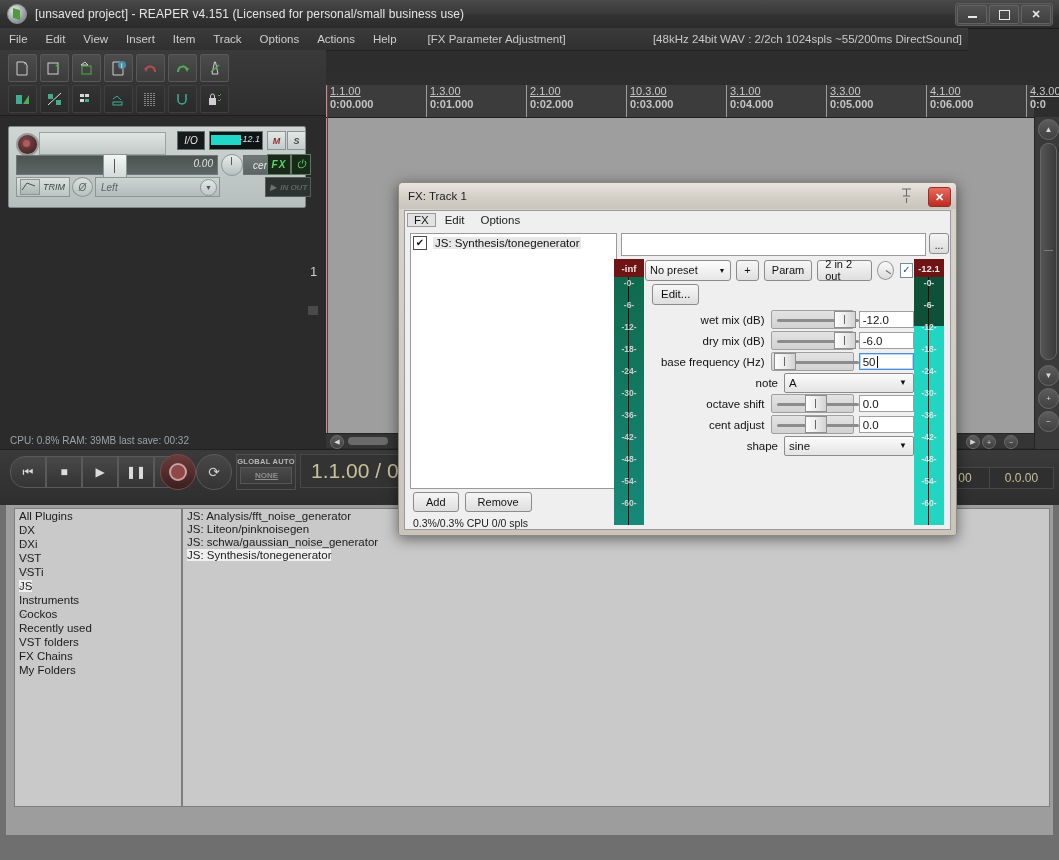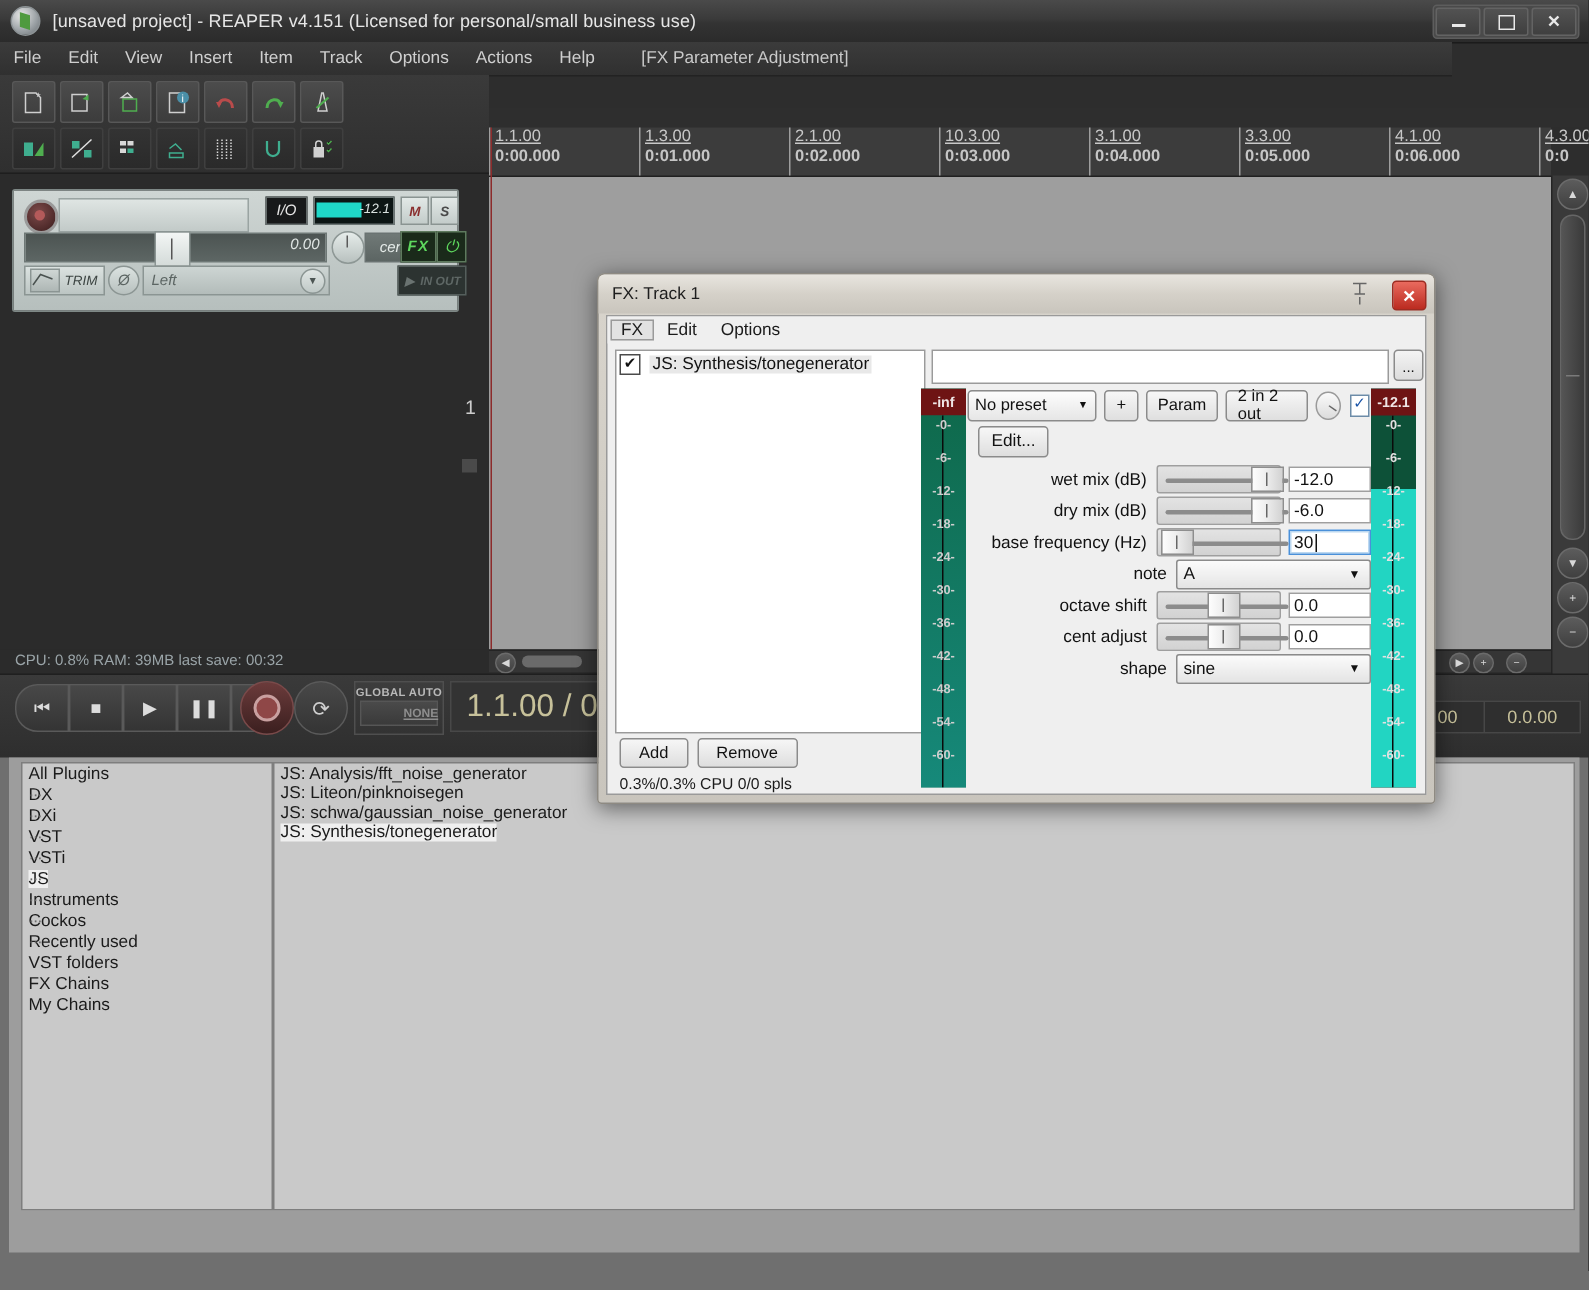--- a/index.html
+++ b/index.html
@@ -165,21 +165,21 @@
     display:flex;align-items:center;justify-content:center;}
   .tprec:after{content:"";width:14px;height:14px;border-radius:50%;background:#8f4747;border:2px solid #c9a0a0;}
   .tploop{position:absolute;left:196px;top:4px;width:34px;height:34px;border-radius:50%;
     background:linear-gradient(180deg,#484848,#343434);border:1px solid #5a5a5a;
     display:flex;align-items:center;justify-content:center;color:#cfcfcf;font-size:14px;}
   .gauto{position:absolute;left:236px;top:4px;width:58px;height:34px;
     background:linear-gradient(180deg,#3d3d3d,#333);border:1px solid #4f4f4f;}
   .gauto .t{color:#b9b9b9;font-size:7.5px;font-weight:bold;text-align:center;letter-spacing:.3px;padding-top:2px;}
   .gauto .b{margin:1px 3px;height:15px;background:linear-gradient(180deg,#4a4a4a,#3a3a3a);
     border:1px solid #565656;display:flex;align-items:center;}
-  .gauto .b span{color:#8e8e8e;font-size:8px;margin-left:28px;font-weight:bold;text-decoration:underline;}
+  .gauto .b span{color:#8e8e8e;font-size:8px;margin-left:14px;font-weight:bold;text-decoration:underline;}
   .bigtime{position:absolute;left:300px;top:4px;width:200px;height:34px;
     background:#333;border:1px solid #484848;color:#c7c19a;font-size:21px;
     display:flex;align-items:center;padding-left:10px;box-sizing:border-box;}
   .smalltime{position:absolute;left:940px;top:17px;width:112px;height:20px;
     background:#2f2f2f;border:1px solid #474747;display:flex;align-items:center;
     color:#c7c19a;font-size:12px;}
   .smalltime .a{width:48px;text-align:center;border-right:1px solid #474747;height:100%;
     display:flex;align-items:center;justify-content:center;}
   .smalltime .b{flex:1;text-align:center;}
 
@@ -314,20 +314,21 @@
     <div class="mi">File</div>
     <div class="mi">Edit</div>
     <div class="mi">View</div>
     <div class="mi">Insert</div>
     <div class="mi">Item</div>
     <div class="mi">Track</div>
     <div class="mi">Options</div>
     <div class="mi">Actions</div>
     <div class="mi">Help</div>
     <div class="mb-status">[FX Parameter Adjustment]</div>
+    <div class="mb-right">[48kHz 24bit WAV : 2/2ch 1024spls ~55/200ms DirectSound]</div>
   </div>
 
   <div class="toolbar">
     <div class="tbrow r1">
       <div class="tbtn">
         <svg width="17" height="17" viewBox="0 0 17 17">
             <path d="M3 2h7l3 3v10H3z" fill="none" stroke="#cfcfcf"></path>
             <text x="10" y="7" fill="#cfcfcf" font-size="8">*</text>
           </svg>
         </div>
@@ -549,21 +550,21 @@
         <div class="row ind"><span>DX</span></div>
         <div class="row ind"><span>DXi</span></div>
         <div class="row ind"><span>VST</span></div>
         <div class="row ind"><span>VSTi</span></div>
         <div class="row ind sel"><span>JS</span></div>
         <div class="row ind"><span>Instruments</span></div>
         <div class="row ind"><span>Cockos</span></div>
         <div class="row ind"><span>Recently used</span></div>
         <div class="row"><span>VST folders</span></div>
         <div class="row"><span>FX Chains</span></div>
-        <div class="row"><span>My Chains</span></div>
+        <div class="row"><span>My Folders</span></div>
       </div>
       <div class="plist">
         <div class="row"><span>JS: Analysis/fft_noise_generator</span></div>
         <div class="row"><span>JS: Liteon/pinknoisegen</span></div>
         <div class="row"><span>JS: schwa/gaussian_noise_generator</span></div>
         <div class="row sel"><span>JS: Synthesis/tonegenerator</span></div>
       </div>
     </div>
 
   </div>
@@ -677,21 +678,21 @@
         <div class="pval">-6.0</div>
       </div>
 
       <div class="prow" style="top:141px">
         <div class="plab">base frequency (Hz)</div>
         <div class="slider">
           <div class="track"></div>
             <div class="th" style="left:2px"></div>
         </div>
         <div class="pval focus">
-          <span>30</span>
+          <span>50</span>
             <span class="caret"></span>
         </div>
       </div>
 
       <div class="prow" style="top:162px">
         <div class="plab">note</div>
         <div class="pcombo2">
           <span class="lb">A</span>
           <span class="ar">▼</span>
         </div>

